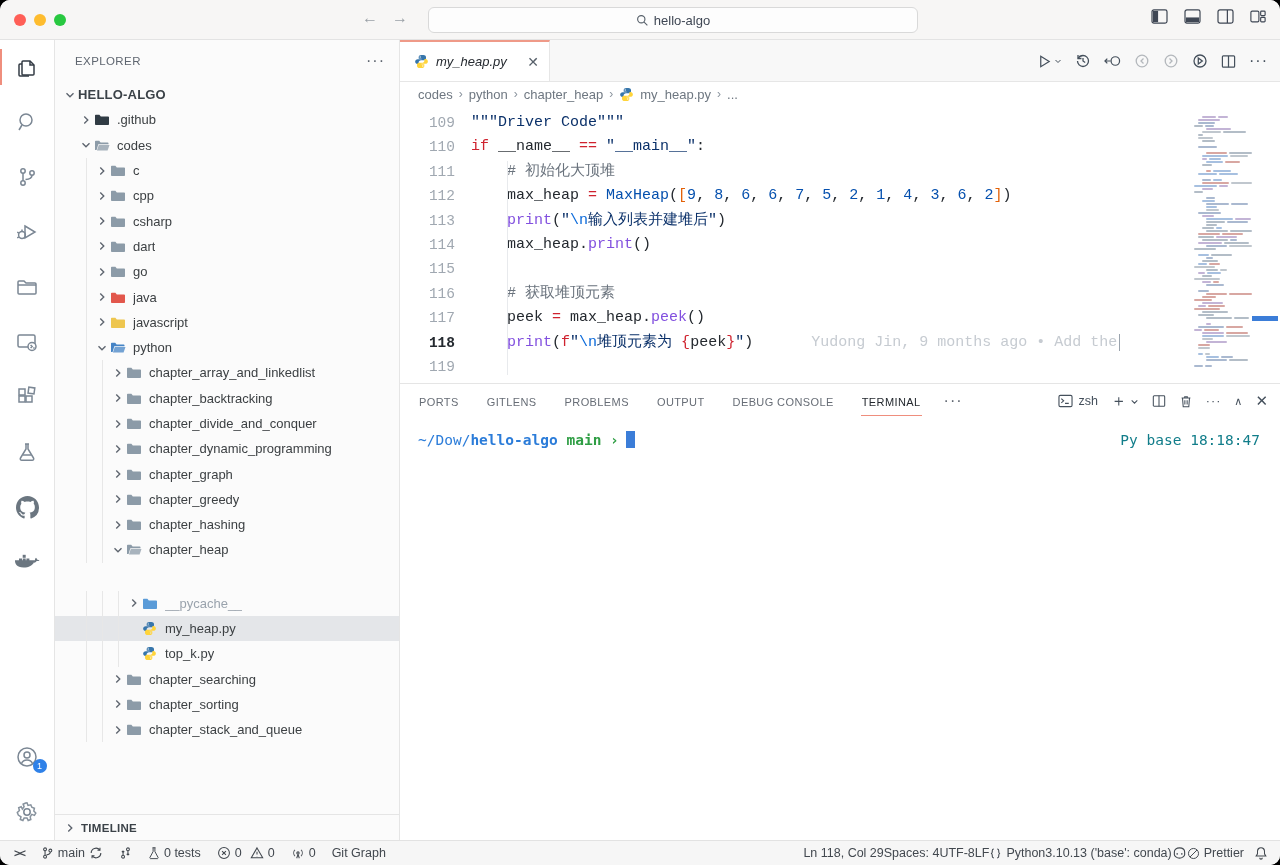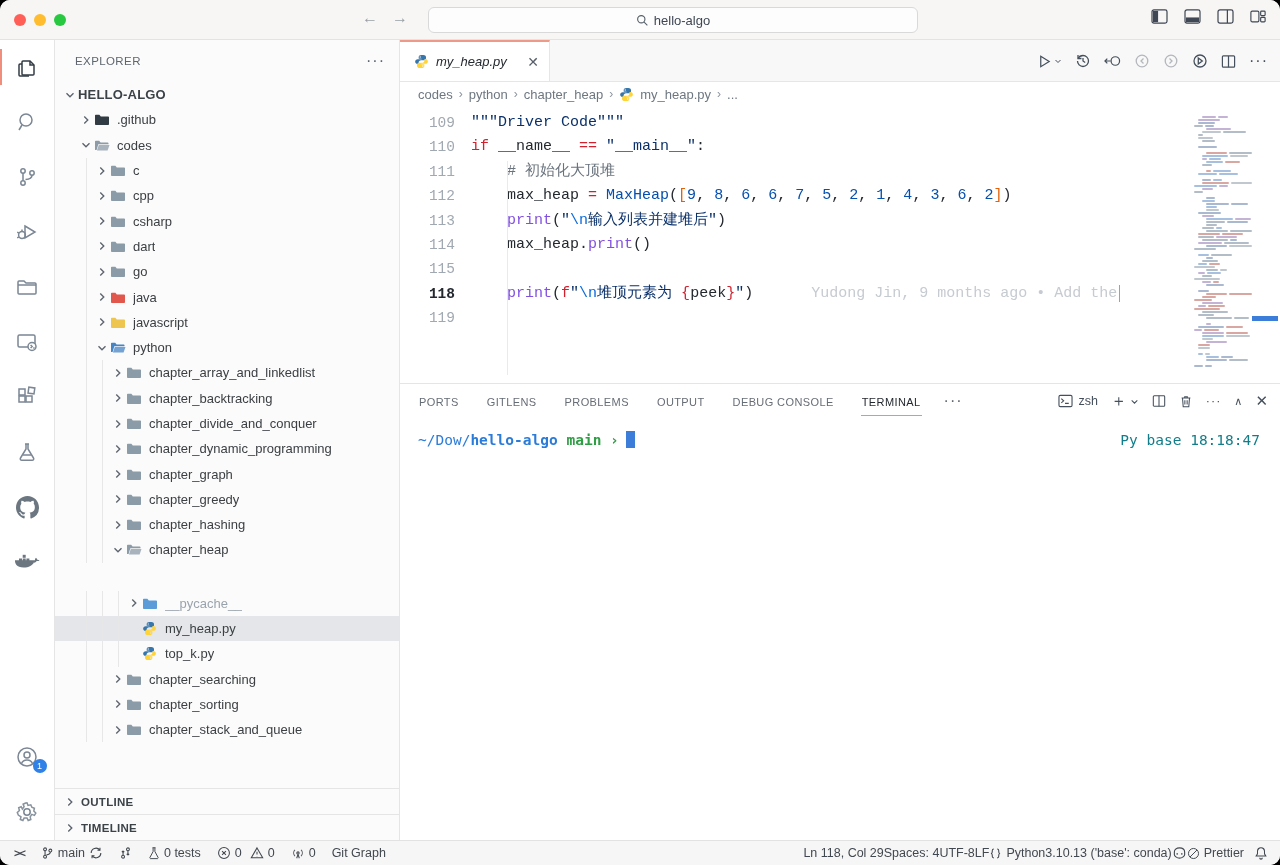--- a/index.html
+++ b/index.html
@@ -591,28 +591,20 @@
             </span>
             <span class="lbl">chapter_stack_and_queue</span>
           </div>
         </div>
       <div class="sb-section">
         <span class="chev">
             <svg width="14" height="14" viewBox="0 0 16 16" fill="none" stroke="currentColor" stroke-width="1.6">
               <path d="M6 4l4 4-4 4"></path>
             </svg>
           </span>
-        <span>OUTLINE</span>
-      </div>
-      <div class="sb-section">
-        <span class="chev">
-            <svg width="14" height="14" viewBox="0 0 16 16" fill="none" stroke="currentColor" stroke-width="1.6">
-              <path d="M6 4l4 4-4 4"></path>
-            </svg>
-          </span>
         <span>TIMELINE</span>
       </div>
     </div>
 
     <div class="editorcol">
       <div class="tabbar">
         <div class="tab">
           <span class="ficon">
               <svg width="15" height="15" viewBox="0 0 16 16">
                 <path fill="#3776ab" d="M7.9 1C6.1 1 5 1.8 5 3.2V5h3.1v.6H3.9C2.4 5.6 1.2 6.7 1.2 8.1s1.1 2.7 2.6 2.7h1.1V9.2c0-1.4 1.2-2.5 2.7-2.5h3c1.2 0 2.2-1 2.2-2.2V3.2C12.8 1.9 11.5 1 10.1 1zM6.6 2.5c.4 0 .7.3.7.7s-.3.7-.7.7-.7-.3-.7-.7.3-.7.7-.7z"></path>
@@ -691,20 +683,22 @@
 
       <div class="codearea">
         <div id="code-lines">
             <div class="cline"><span class="gut">109</span><span class="ct"><span class="str">"""Driver Code"""</span></span></div>
             <div class="cline"><span class="gut">110</span><span class="ct"><span class="kw">if</span><span class="fg"> __name__ </span><span class="kw">==</span><span class="fg"> </span><span class="str">"__main__"</span><span class="fg">:</span></span></div>
             <div class="cline"><span class="gut">111</span><span class="ct"><span class="fg">    </span><span class="com"># 初始化大顶堆</span></span></div>
             <div class="cline"><span class="gut">112</span><span class="ct"><span class="fg">    max_heap </span><span class="kw">=</span><span class="fg"> </span><span class="num">MaxHeap</span><span class="fg">(</span><span class="brk">[</span><span class="num">9</span><span class="fg">, </span><span class="num">8</span><span class="fg">, </span><span class="num">6</span><span class="fg">, </span><span class="num">6</span><span class="fg">, </span><span class="num">7</span><span class="fg">, </span><span class="num">5</span><span class="fg">, </span><span class="num">2</span><span class="fg">, </span><span class="num">1</span><span class="fg">, </span><span class="num">4</span><span class="fg">, </span><span class="num">3</span><span class="fg">, </span><span class="num">6</span><span class="fg">, </span><span class="num">2</span><span class="brk">]</span><span class="fg">)</span></span></div>
             <div class="cline"><span class="gut">113</span><span class="ct"><span class="fg">    </span><span class="fn">print</span><span class="fg">(</span><span class="str">"</span><span class="esc">\n</span><span class="str">输入列表并建堆后"</span><span class="fg">)</span></span></div>
             <div class="cline"><span class="gut">114</span><span class="ct"><span class="fg">    max_heap.</span><span class="fn">print</span><span class="fg">()</span></span></div>
             <div class="cline"><span class="gut">115</span><span class="ct"></span></div>
+            <div class="cline"><span class="gut">116</span><span class="ct"><span class="fg">    </span><span class="com"># 获取堆顶元素</span></span></div>
+            <div class="cline"><span class="gut">117</span><span class="ct"><span class="fg">    peek </span><span class="kw">=</span><span class="fg"> max_heap.</span><span class="fn">peek</span><span class="fg">()</span></span></div>
             <div class="cline"><span class="gut cur">118</span><span class="ct"><span class="fg">    </span><span class="fn">print</span><span class="fg">(</span><span class="kw">f</span><span class="str">"</span><span class="esc">\n</span><span class="str">堆顶元素为 </span><span class="brk2">{</span><span class="fg">peek</span><span class="brk2">}</span><span class="str">"</span><span class="fg">)</span><span class="blame">Yudong Jin, 9 months ago • Add the</span></span></div>
             <div class="cline"><span class="gut">119</span><span class="ct"></span></div>
           </div>
         <div class="indent-guide"></div>
         <div id="minimap">
             <div class="mrow"></div>
             <div class="mrow"></div>
             <div class="mrow" style="padding-left: 8px;">
               <i style="width: 13.9215px; background: rgb(195, 180, 214);"></i>
               <i style="width: 10.2784px; background: rgb(195, 180, 214);"></i>

